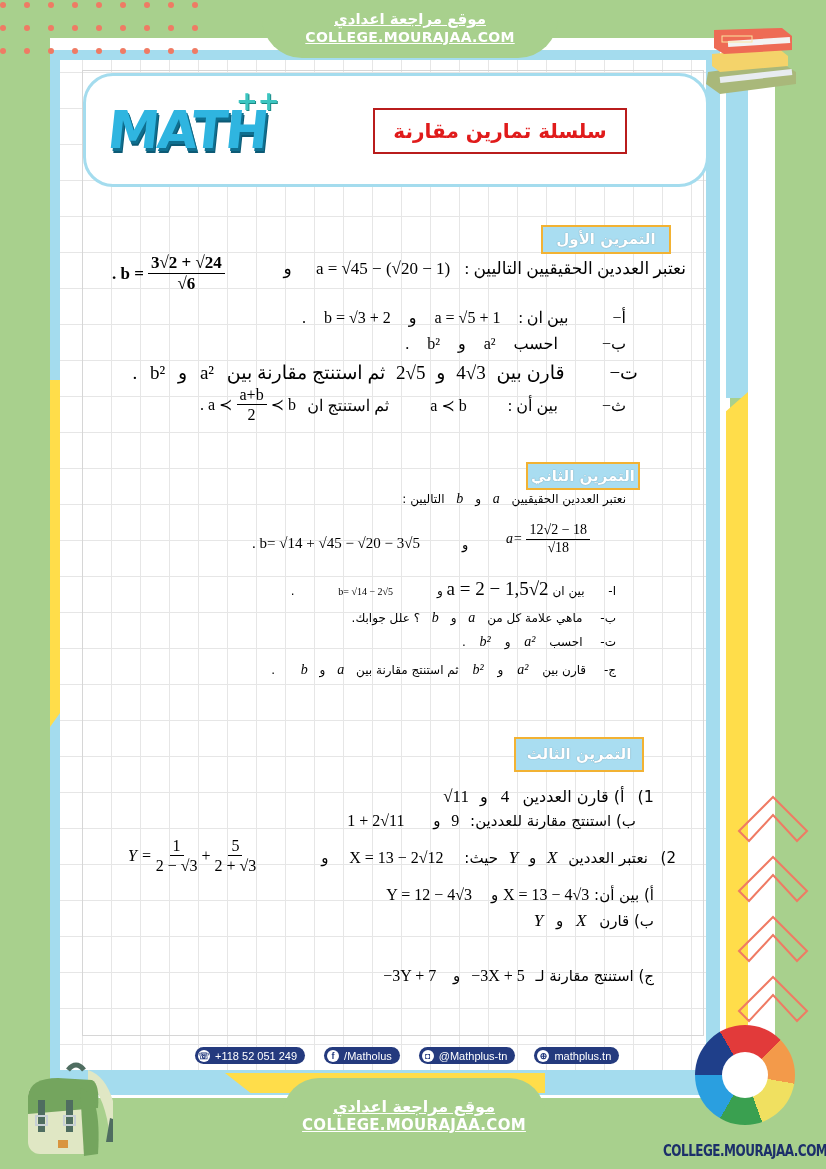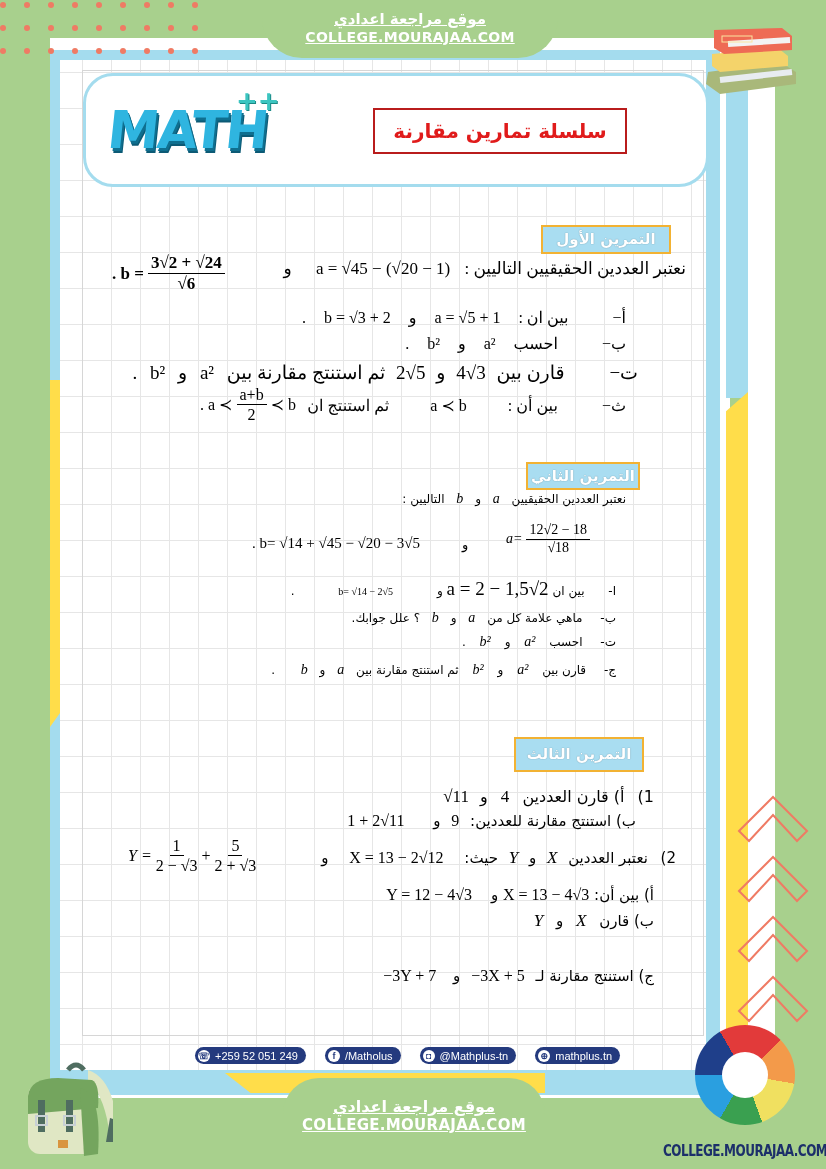--- a/index.html
+++ b/index.html
@@ -286,21 +286,21 @@
 <div class="abs line" style="right:172px;top:935px;font-size:15px;font-family:'DejaVu Sans',sans-serif;margin-top:32px;">
   <span>ج) استنتج مقارنة لـ</span>
   <span class="math" style="margin:0 6px;font-size:16px">−3X + 5</span>
   <span>و</span>
   <span class="math" style="margin:0 12px;font-size:16px">−3Y + 7</span>
 </div>
 
 <div class="abs social-row">
   <div class="chip">
     <span class="ic">☏</span>
-    <span>+259 52 051 249</span>
+    <span>+118 52 051 249</span>
   </div>
   <div class="chip">
     <span class="ic">f</span>
     <span>/Matholus</span>
   </div>
   <div class="chip">
     <span class="ic">◘</span>
     <span>@Mathplus-tn</span>
   </div>
   <div class="chip">

